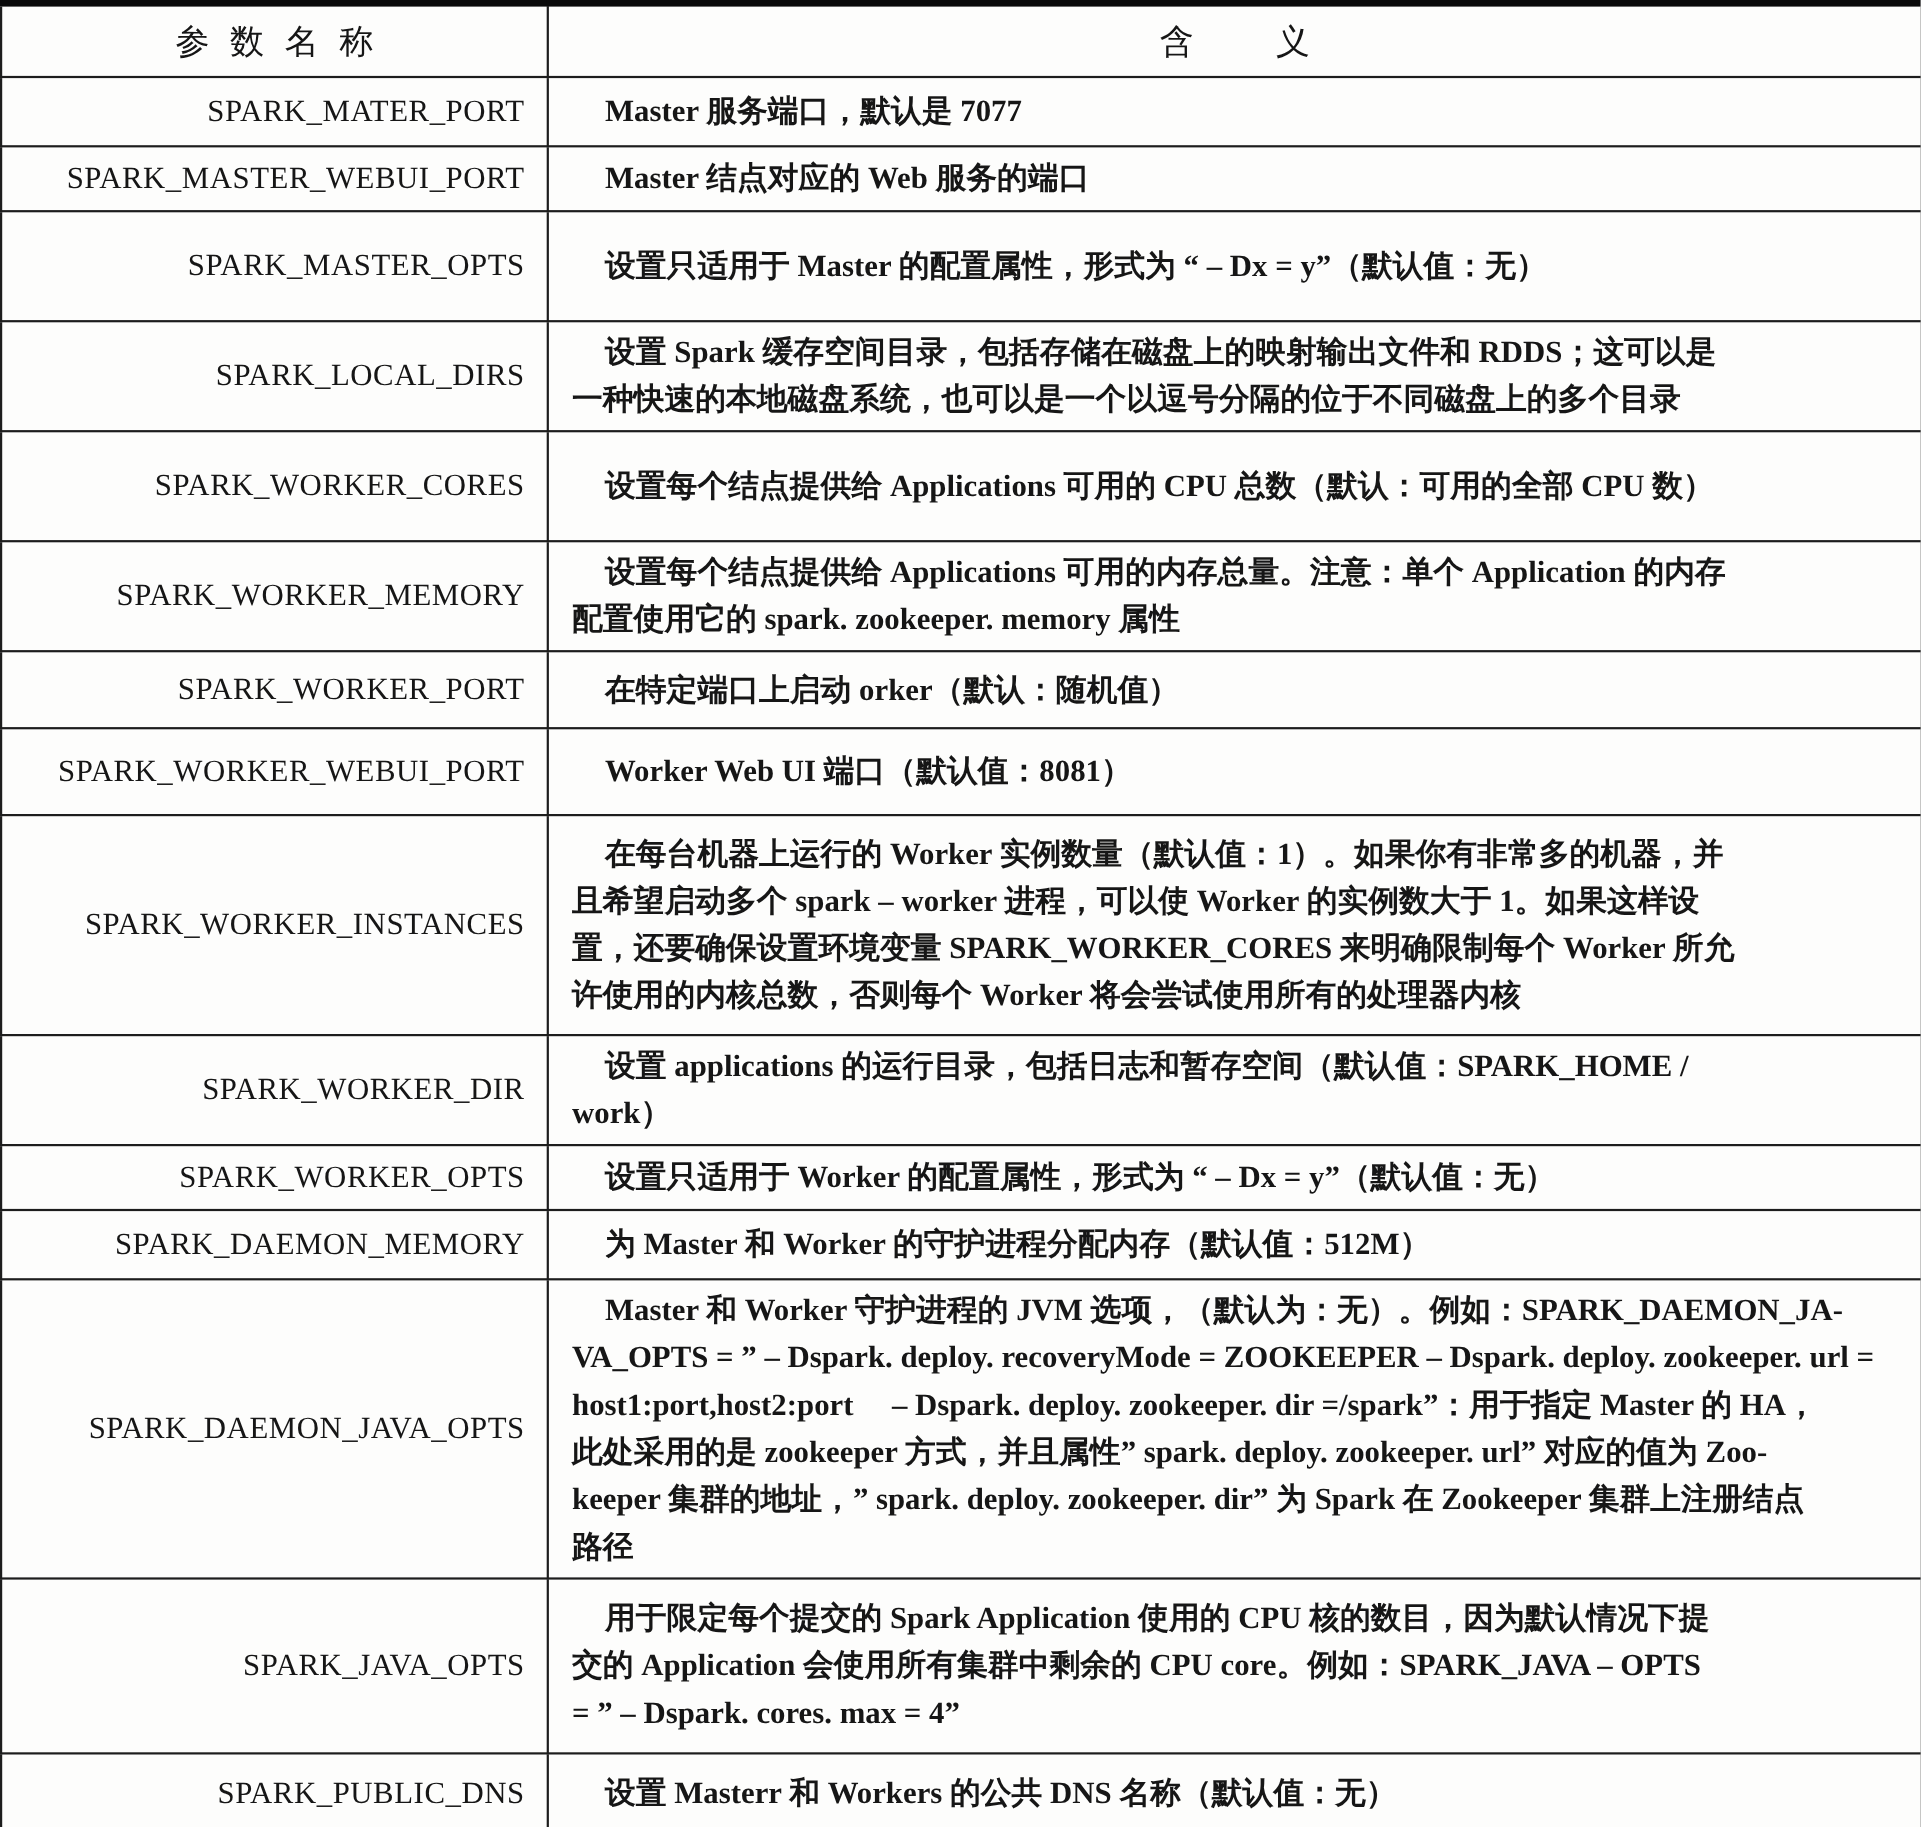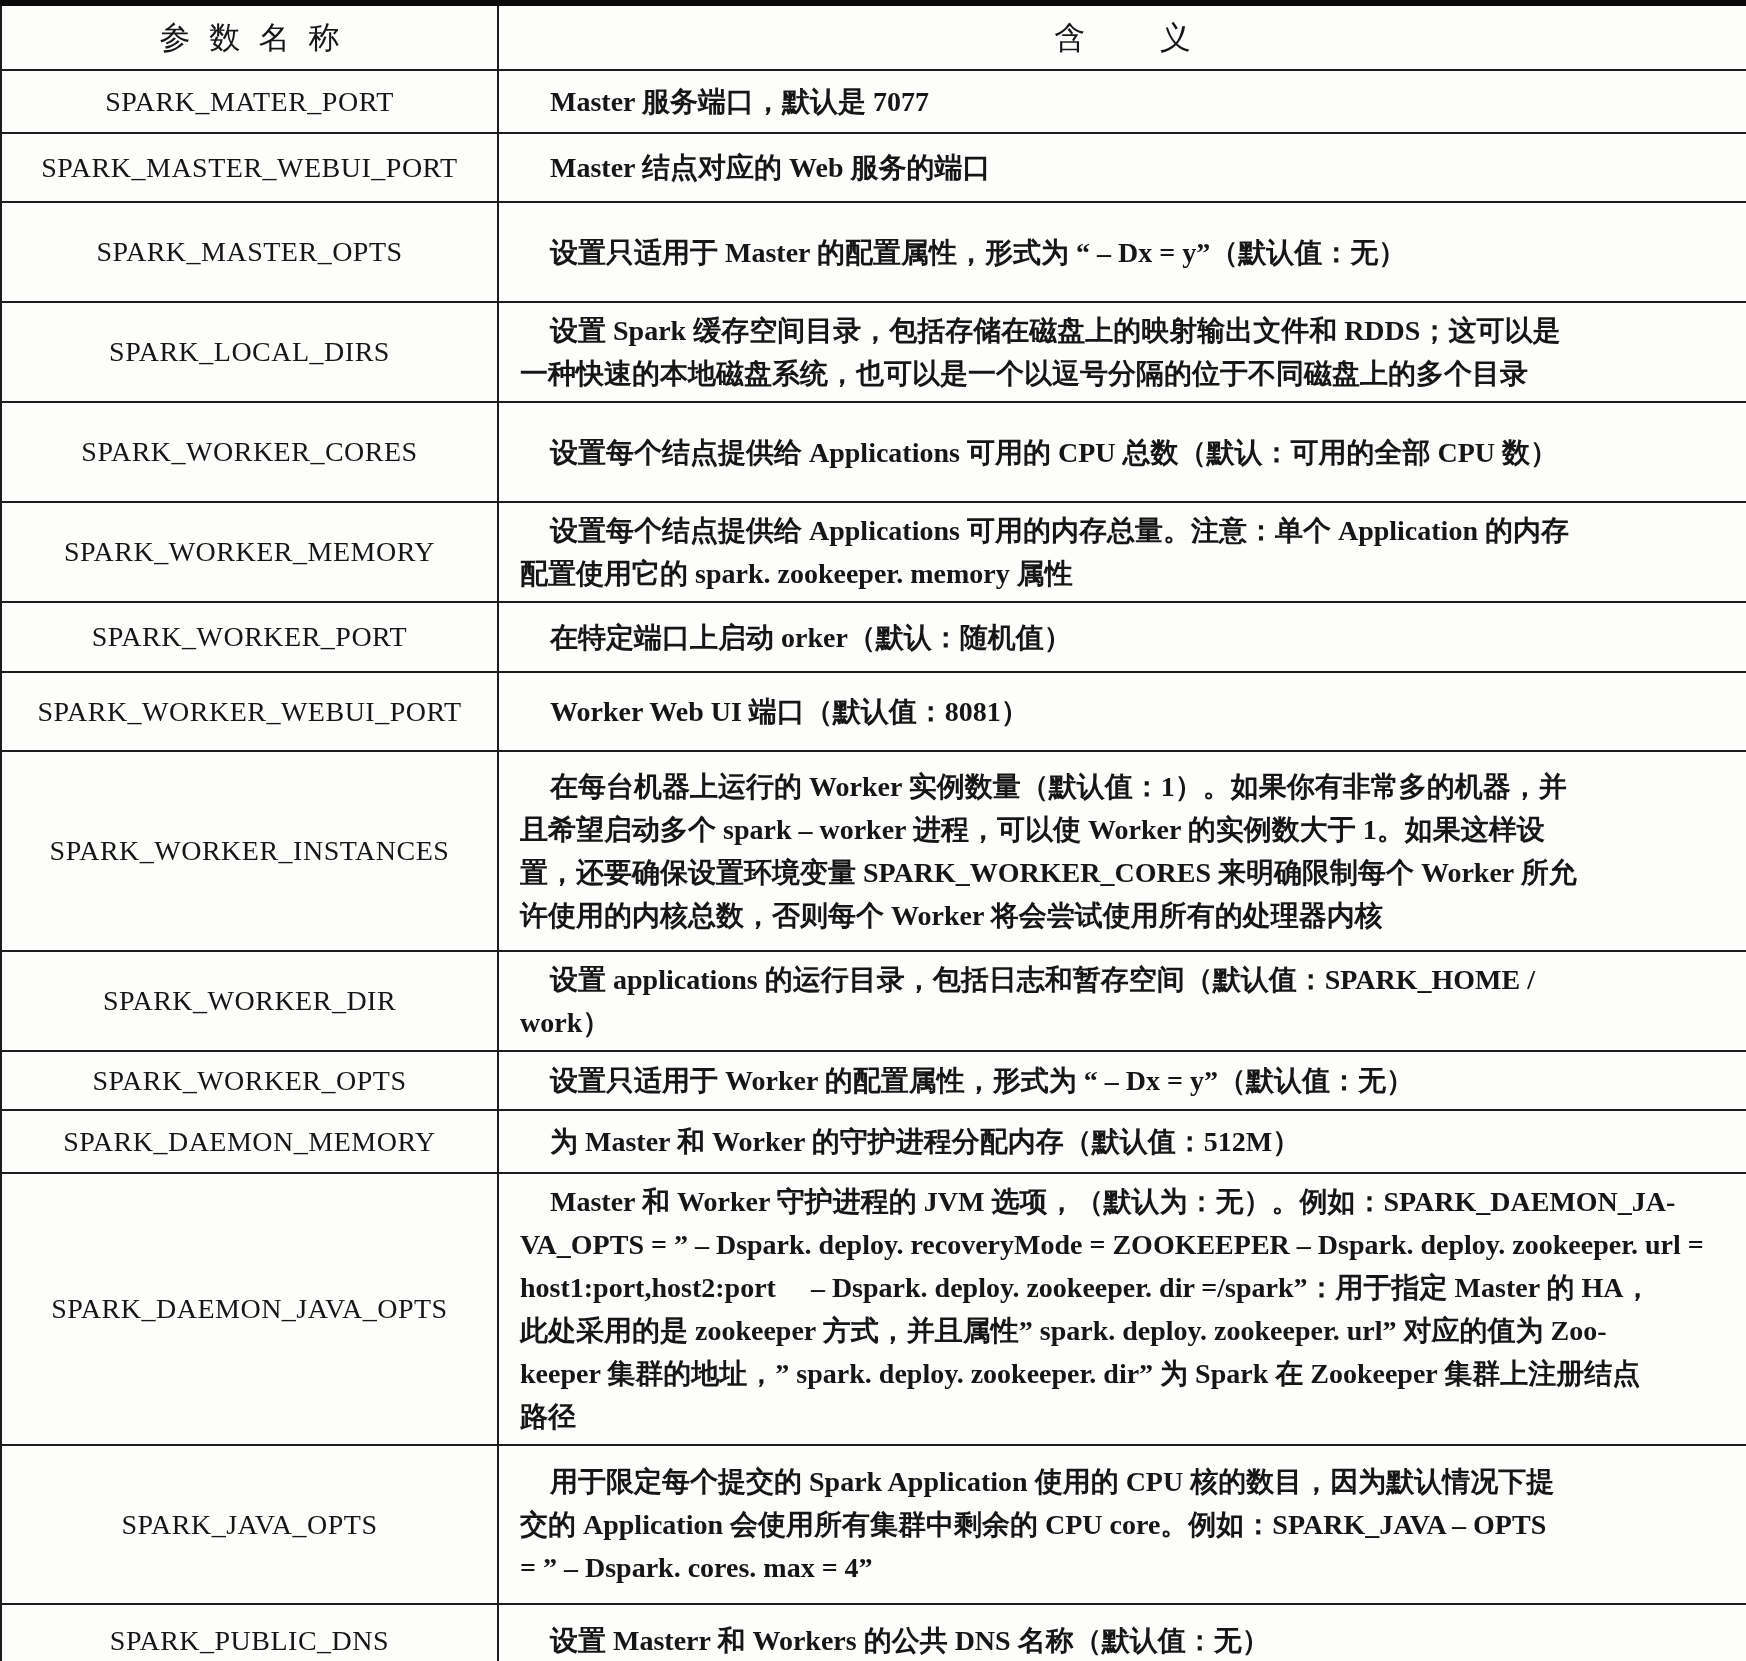--- a/index.html
+++ b/index.html
@@ -18,36 +18,36 @@
   td,th{border:2px solid #1d1d1d;box-sizing:border-box;font-weight:normal;}
   th.param-h{
     font-size:31px;text-align:center;vertical-align:middle;
     letter-spacing:0.6em;text-indent:0.6em;
   }
   th.meaning-h{
     font-size:31px;text-align:center;vertical-align:middle;
     letter-spacing:2.4em;text-indent:2.4em;
   }
   td.param{
-    text-align:center;vertical-align:middle;
+    text-align:right;vertical-align:middle;
     font-size:28px;letter-spacing:0.5px;padding:0 20px;
   }
   td.meaning{
     vertical-align:middle;text-align:left;
     font-size:28px;line-height:43px;
     padding:6px 0 6px 21px;
     text-indent:30px;
     white-space:pre-wrap;
     overflow:hidden;
     font-weight:bold;
   }
   
   tr.rh  {height:67px;}
   tr.r0  {height:63px;}
-  tr.r1  {height:69px;}
+  tr.r1  {height:59px;}
   tr.r2  {height:100px;}
   tr.r3  {height:100px;border-radius:16px;}
   tr.r4  {height:100px;}
   tr.r5  {height:95px;}
   tr.r6  {height:70px;}
   tr.r7  {height:79px;}
   tr.r8  {height:200px;}
   tr.r9  {height:78px;}
   tr.r10 {height:59px;}
   tr.r11 {height:63px;}

